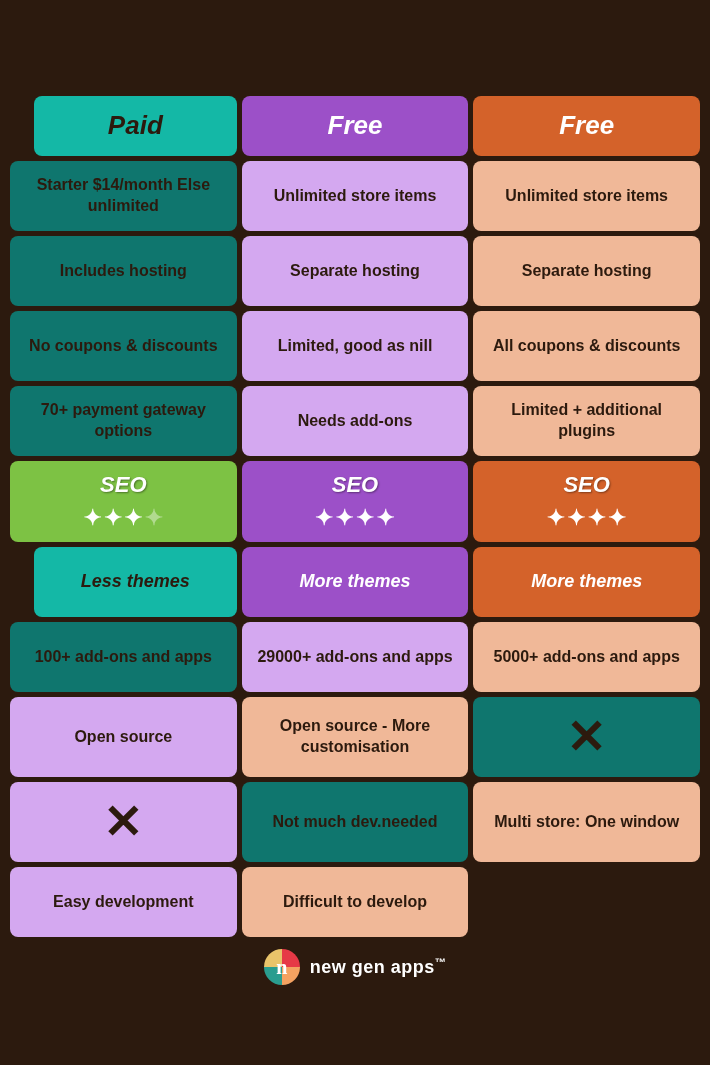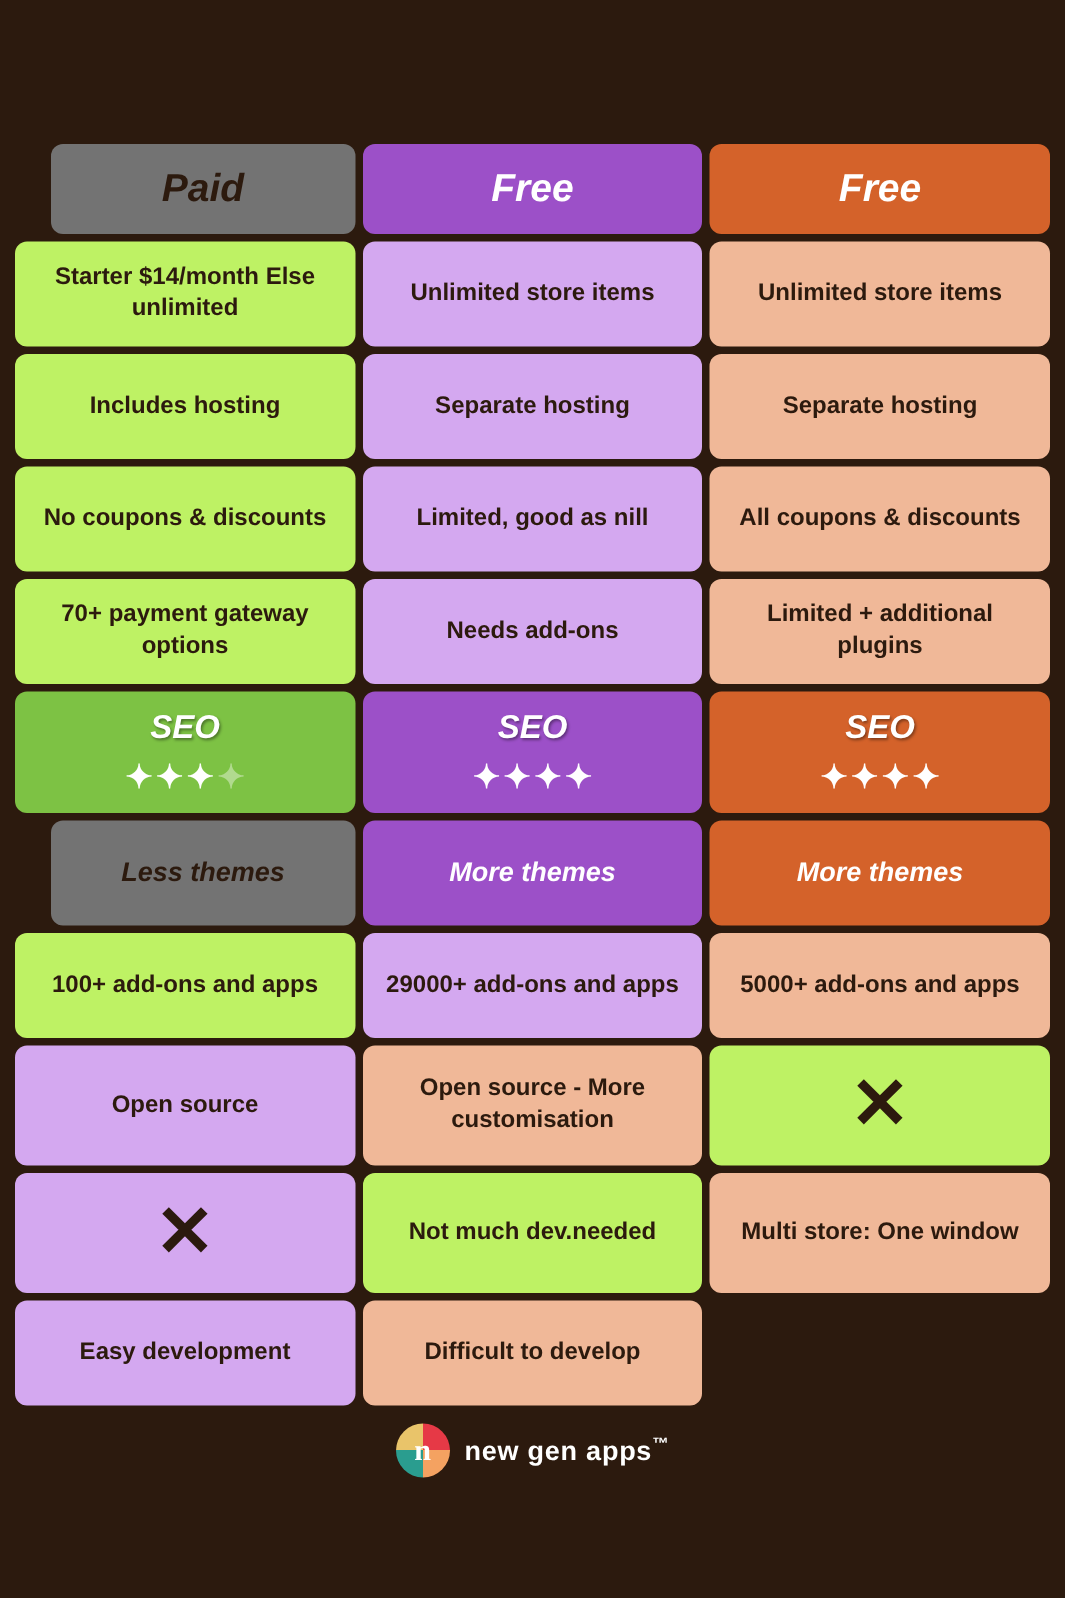--- a/index.html
+++ b/index.html
@@ -54,22 +54,22 @@
       font-weight: bold;
       line-height: 1.3;
       display: flex;
       flex-direction: column;
       align-items: center;
       justify-content: center;
       min-height: 70px;
     }
 
     
-    .s-dark { background: #737373; color: #2c1a0e; margin-left: 24px; }
-    .s-light { background: #bef264; color: #2c1a0e; }
+    .s-dark { background: #14b8a6; color: #2c1a0e; margin-left: 24px; }
+    .s-light { background: #0f766e; color: #2c1a0e; }
 
     
     .w-dark { background: #9c50c8; color: white; }
     .w-light { background: #d4a8f0; color: #2c1a0e; }
 
     
     .m-dark { background: #d4622a; color: white; }
     .m-light { background: #f0b898; color: #2c1a0e; }
 
     

